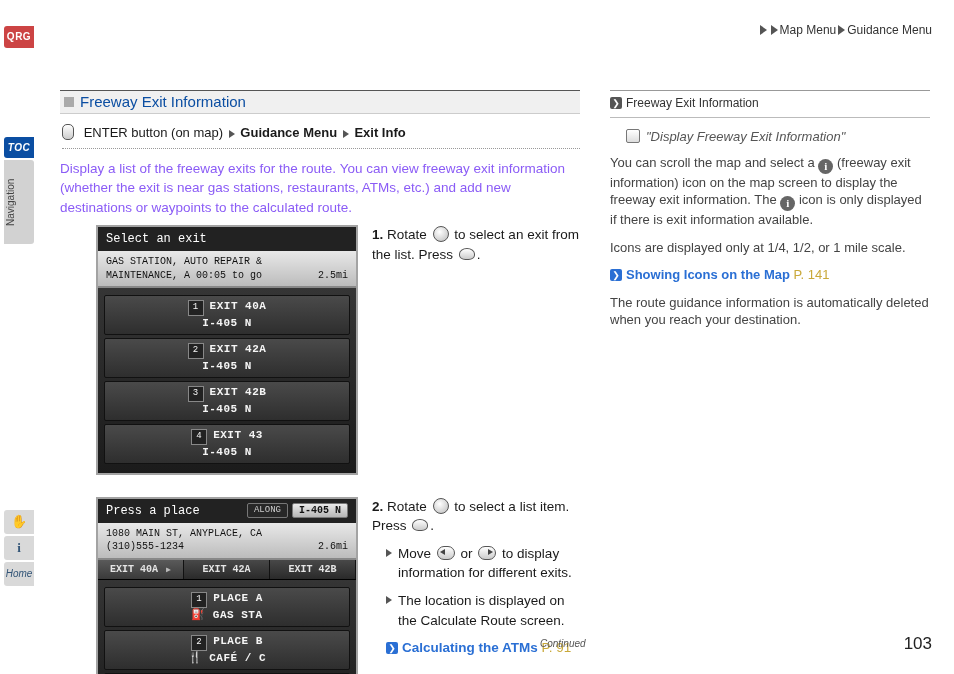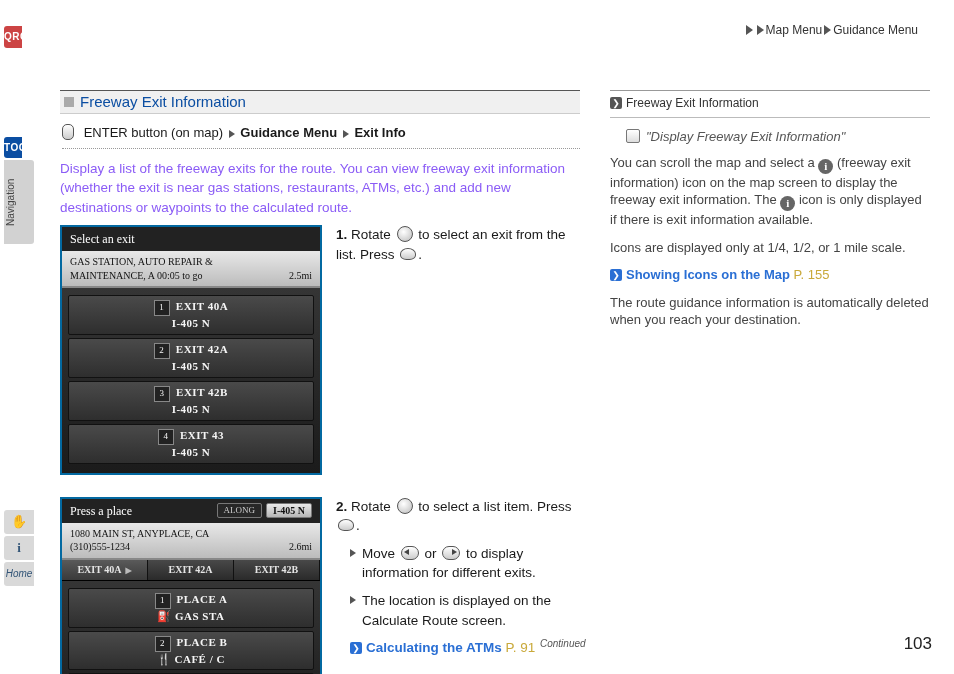--- a/index.html
+++ b/index.html
@@ -15,42 +15,42 @@
   html,body{margin:0;padding:0;background:#f4f4f4;}
   .sheet{
     width:954px;height:674px;margin:0 auto;background:var(--page);
     position:relative;font-family:"Helvetica Neue",Arial,sans-serif;
     font-size:13px;color:var(--ink);line-height:1.35;
     box-shadow:0 0 2px rgba(0,0,0,.15);
   }
   
   .rail{position:absolute;left:4px;top:26px;width:34px;height:630px;}
   .rail .tab{
-    width:18px;text-align:center;color:#fff;background:var(--tabgrey);
+    width:30px;text-align:center;color:#fff;background:var(--tabgrey);
     font-size:10px;font-weight:700;border-radius:3px 0 0 3px;margin-bottom:1px;
     padding:4px 0;letter-spacing:.5px;
   }
   .rail .tab.qrg{background:#c44;}
   .rail .gap{height:88px}
-  .rail .tab.toc{background:var(--blue);}
+  .rail .tab.toc{background:var(--blue);font-style:italic;}
   .rail .vtab{
     width:30px;height:72px;background:#d2d2d2;margin-top:2px;border-radius:3px 0 0 3px;
     writing-mode:vertical-rl;transform:rotate(180deg);
     text-align:center;font-size:10px;color:#444;padding:6px 0;
   }
   .rail .spacer{height:266px}
   .rail .ic{
     width:30px;height:24px;background:#d9d9d9;border-radius:3px 0 0 3px;
     margin-bottom:2px;display:flex;align-items:center;justify-content:center;
     font-size:13px;color:#556;
   }
   .rail .home{font-style:italic;font-size:10px;color:#357;}
   
   .crumb{
-    position:absolute;top:22px;right:36px;font-size:12px;color:#333;text-align:right;
+    position:absolute;top:22px;right:22px;font-size:12px;color:#333;text-align:right;
   }
   .tri{display:inline-block;width:0;height:0;border-top:5px solid transparent;border-bottom:5px solid transparent;border-left:7px solid #555;margin:0 2px;vertical-align:-1px;}
   .tri.tiny{border-top-width:4px;border-bottom-width:4px;border-left-width:6px}
   
   .main{position:absolute;left:60px;top:90px;width:520px;}
   .side{position:absolute;left:610px;top:90px;width:320px;border-top:1px solid #999;}
   .side .hdr{
     font-size:12px;padding:4px 0 6px 0;color:#333;
   }
   .side .voice{
@@ -74,22 +74,23 @@
   }
   .barhd .sq{display:inline-block;width:10px;height:10px;background:#aaa;margin-right:6px;vertical-align:1px}
   .pathline{
     margin:10px 0 0 2px;border-bottom:1px dotted #999;padding-bottom:6px;font-size:13px;
   }
   .pathline .mouse{display:inline-block;width:10px;height:14px;border:1px solid #555;border-radius:5px;margin-right:6px;vertical-align:-3px;background:linear-gradient(#fff,#ccc);}
   .pathline b{font-weight:700}
   .intro{margin:10px 0 8px 0;color:#8b5cf6;line-height:1.45;font-size:13.5px;}
   
   .mock{
-    border:2px solid #0369a1;background:#2c2c2c;color:#ddd;width:258px;
-    font-family:Liberation Serif, serif;
+    border:2px solid #a3a3a3;background:#2c2c2c;color:#ddd;width:258px;
+    font-family:Liberation Mono, monospace;
+    margin-left:36px;
   }
   .mock .ttl{background:#222;color:#fff;font-size:12px;padding:4px 8px;font-weight:400}
   .mock .sub{background:linear-gradient(#e8e8e8,#bcbcbc);color:#111;font-size:10px;padding:4px 8px;border-bottom:2px solid #888;position:relative}
   .mock .sub .right{position:absolute;right:8px;bottom:4px;font-size:10px}
   .mock ul{list-style:none;margin:0;padding:4px 6px 6px 6px;background:linear-gradient(#353535,#1b1b1b)}
   .mock li{
     display:flex;justify-content:space-between;align-items:center;
     background:linear-gradient(#4a4a4a,#2e2e2e);border:1px solid #111;
     border-radius:2px;margin:3px 0;padding:3px 8px;font-size:11px;color:#f5f5f5;
     font-weight:700;letter-spacing:.5px;flex-direction:column;
@@ -255,21 +256,21 @@
       <div class="voice">"Display Freeway Exit Information"</div>
       <p>
         <span>You can scroll the map and select a</span>
         <span class="inline-i">i</span>
         <span>(freeway exit information) icon on the map screen to display the freeway exit information. The</span>
         <span class="inline-i">i</span>
         <span>icon is only displayed if there is exit information available.</span>
       </p>
       <p>Icons are displayed only at 1/4, 1/2, or 1 mile scale.</p>
       <div>
-        <span class="linkmark">❯</span><span class="link"><span>Showing Icons on the Map</span> <span class="pg">P. 155</span></span>
+        <span class="linkmark">❯</span><span class="link"><span>Showing Icons on the Map</span> <span class="pg">P. 141</span></span>
       </div>
       <p style="margin-top:10px">The route guidance information is automatically deleted when you reach your destination.</p>
     </div>
   </div>
 
   <div class="cont">Continued</div>
   <div class="pgnum">103</div>
 </div>
 
 </body></html>

